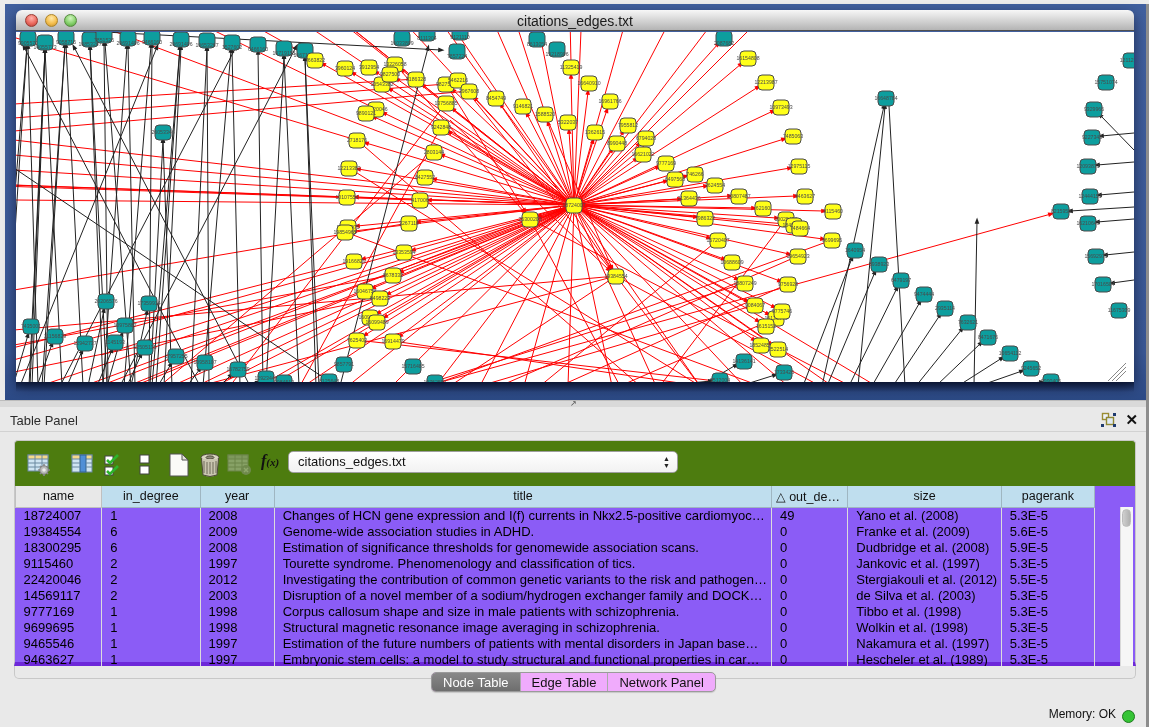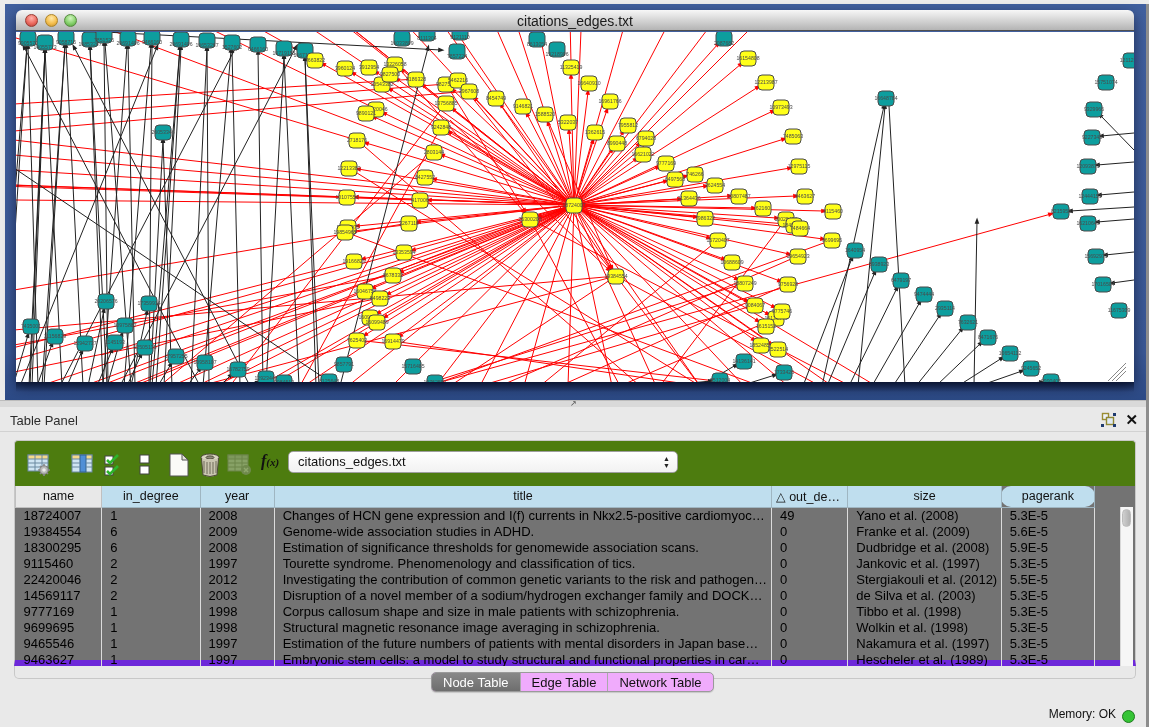--- a/index.html
+++ b/index.html
@@ -49,31 +49,31 @@
 #toolbar { position:absolute; left:14px; top:33px; width:1122px; height:46px;
   background:#4d7c0f; border:1px solid #c8c8c8; border-radius:4px 4px 0 0; border-bottom:none; }
 .tbi { position:absolute; top:12px; }
 #dropdown { position:absolute; left:288px; top:44px; width:390px; height:22px;
   background:linear-gradient(#fff,#f2f2f2); border:1px solid #9e9e9e; border-radius:5px;
   font-size:13px; color:#111; line-height:20px; padding-left:9px; }
 #dropdown .arr { position:absolute; right:7px; top:3px; font-size:7px; color:#222;
   line-height:7px; }
 
 #tablewrap { position:absolute; left:14px; top:79px; width:1122px; height:180px;
-  background:#737373; border:1px solid #c8c8c8; border-top:none; border-bottom:6px solid #6d28d9; }
+  background:#8b5cf6; border:1px solid #c8c8c8; border-top:none; border-bottom:4px solid #6d28d9; }
 #pfooter { position:absolute; left:14px; top:259px; width:1122px; height:13px;
   background:#e9e9e9; border:1px solid #c8c8c8; border-top:none; border-radius:0 0 5px 5px; }
 table { border-collapse:collapse; table-layout:fixed; width:1080px; font-size:13px; }
 th { height:21px; background:#bfdeee; border:1px solid #9fb6c2; border-top:none;
   font-weight:normal; font-size:12.5px; color:#111; overflow:hidden; white-space:nowrap; }
 th.c1 { background:#e8e8e8; border-color:#c0c0c0; }
 td { height:16px; padding:0 0 0 8px; border-right:1px solid #dcdcdc;
   overflow:hidden; white-space:nowrap; color:#000; }
 .c1 { width:86px; } .c2 { width:98px; } .c3 { width:74px; }
-.c4 { width:496px; } .c5 { width:76px; } .c6 { width:153px; } .c7 { width:93px;border-radius:10px; }
+.c4 { width:496px; } .c5 { width:76px; } .c6 { width:153px; } .c7 { width:93px; }
 th.c5 { text-align:left; padding-left:4px; }
 #vscroll { position:absolute; left:1105px; top:21px; width:13px; height:159px;
   background:#f6f6f6; border-left:1px solid #d8d8d8; }
 #vscroll .thumb { position:absolute; left:1px; top:2px; width:9px; height:18px;
   border-radius:5px; background:linear-gradient(90deg,#cfcfcf,#b0b0b0); border:1px solid #bbb; }
 
 
 #tabs { position:absolute; left:431px; top:265px; height:20px; display:flex;
   border:1px solid #9a9a9a; border-radius:5px; overflow:hidden;
   background:#f0abfc; font-size:13px; box-shadow:0 1px 1px rgba(0,0,0,.15); }
@@ -962,18 +962,18 @@
       <div id="vscroll">
           <div class="thumb"></div>
         </div>
     </div>
     <div id="pfooter"></div>
     <div id="tabs">
       <div class="sel">Node Table</div>
         <div class="sep"></div>
       <div>Edge Table</div>
         <div class="sep"></div>
-      <div>Network Table</div>
+      <div>Network Panel</div>
     </div>
     <div id="memory">Memory: OK</div>
     <div id="memdot"></div>
   </div>
 </div>
 
 </body></html>

